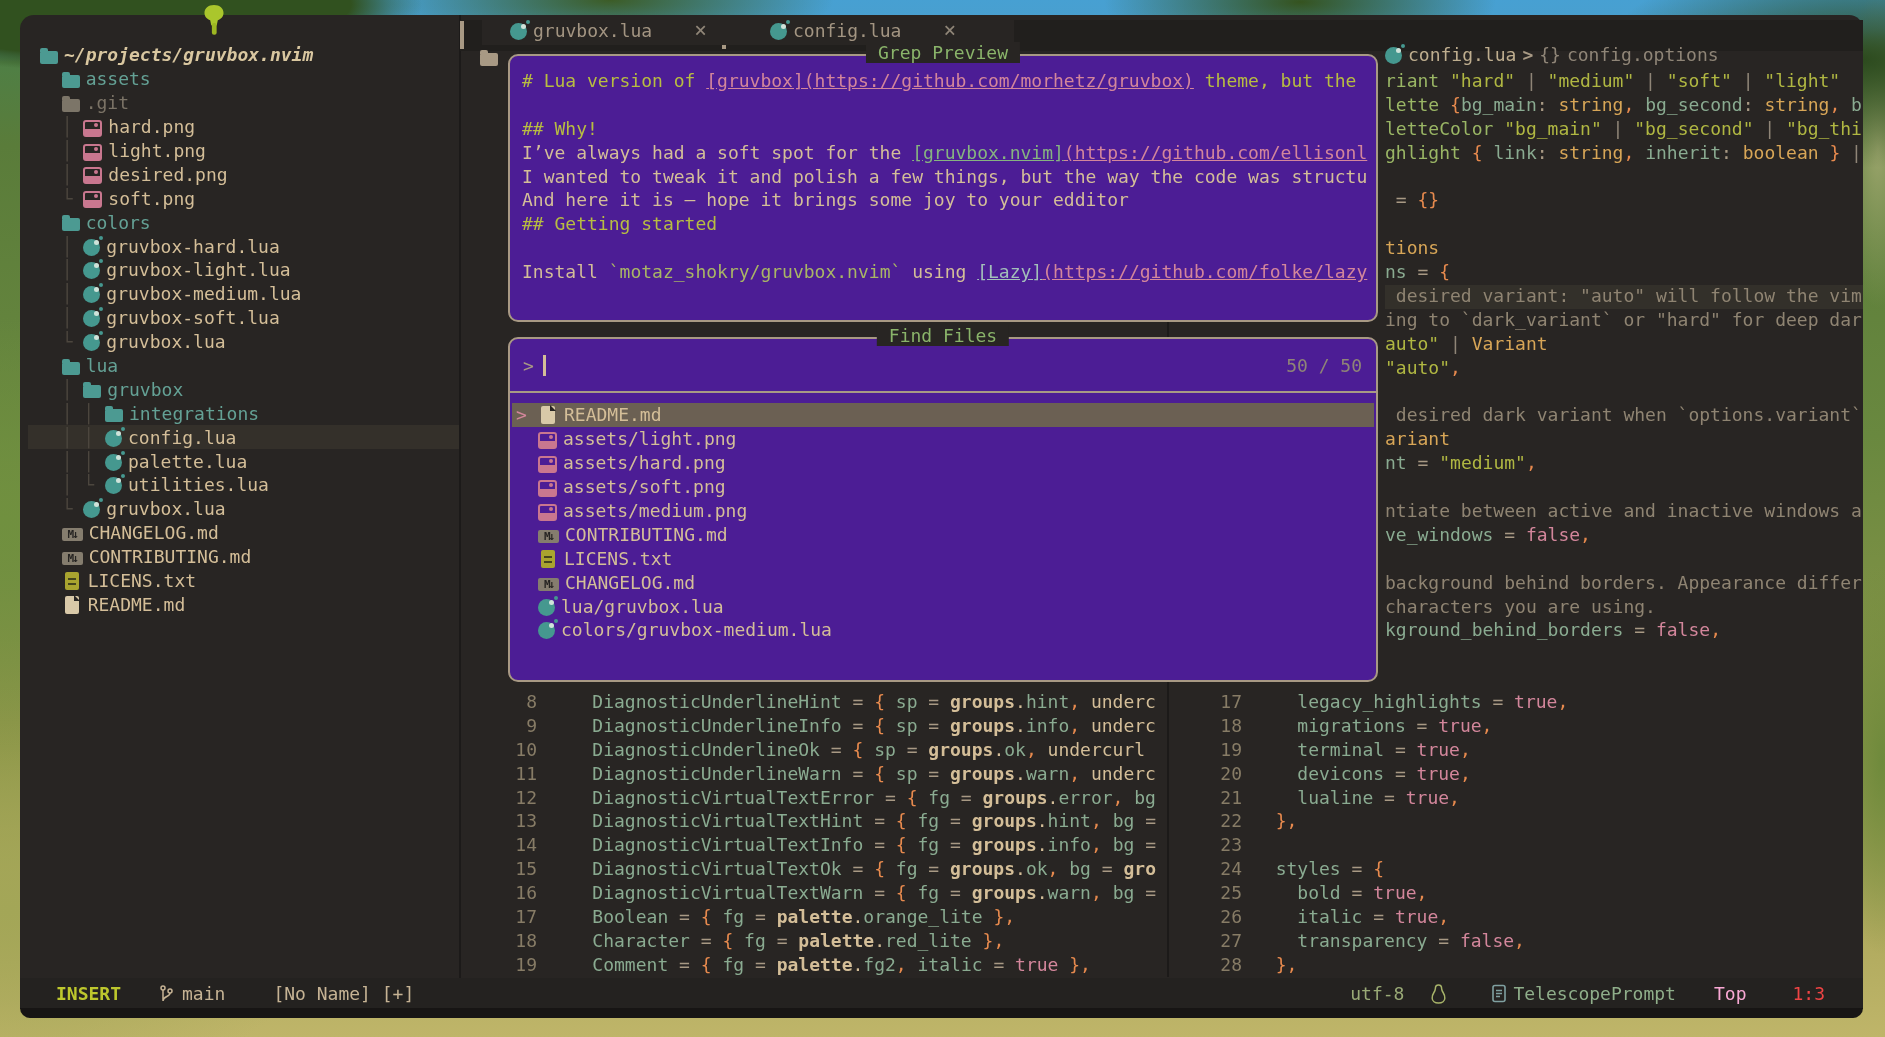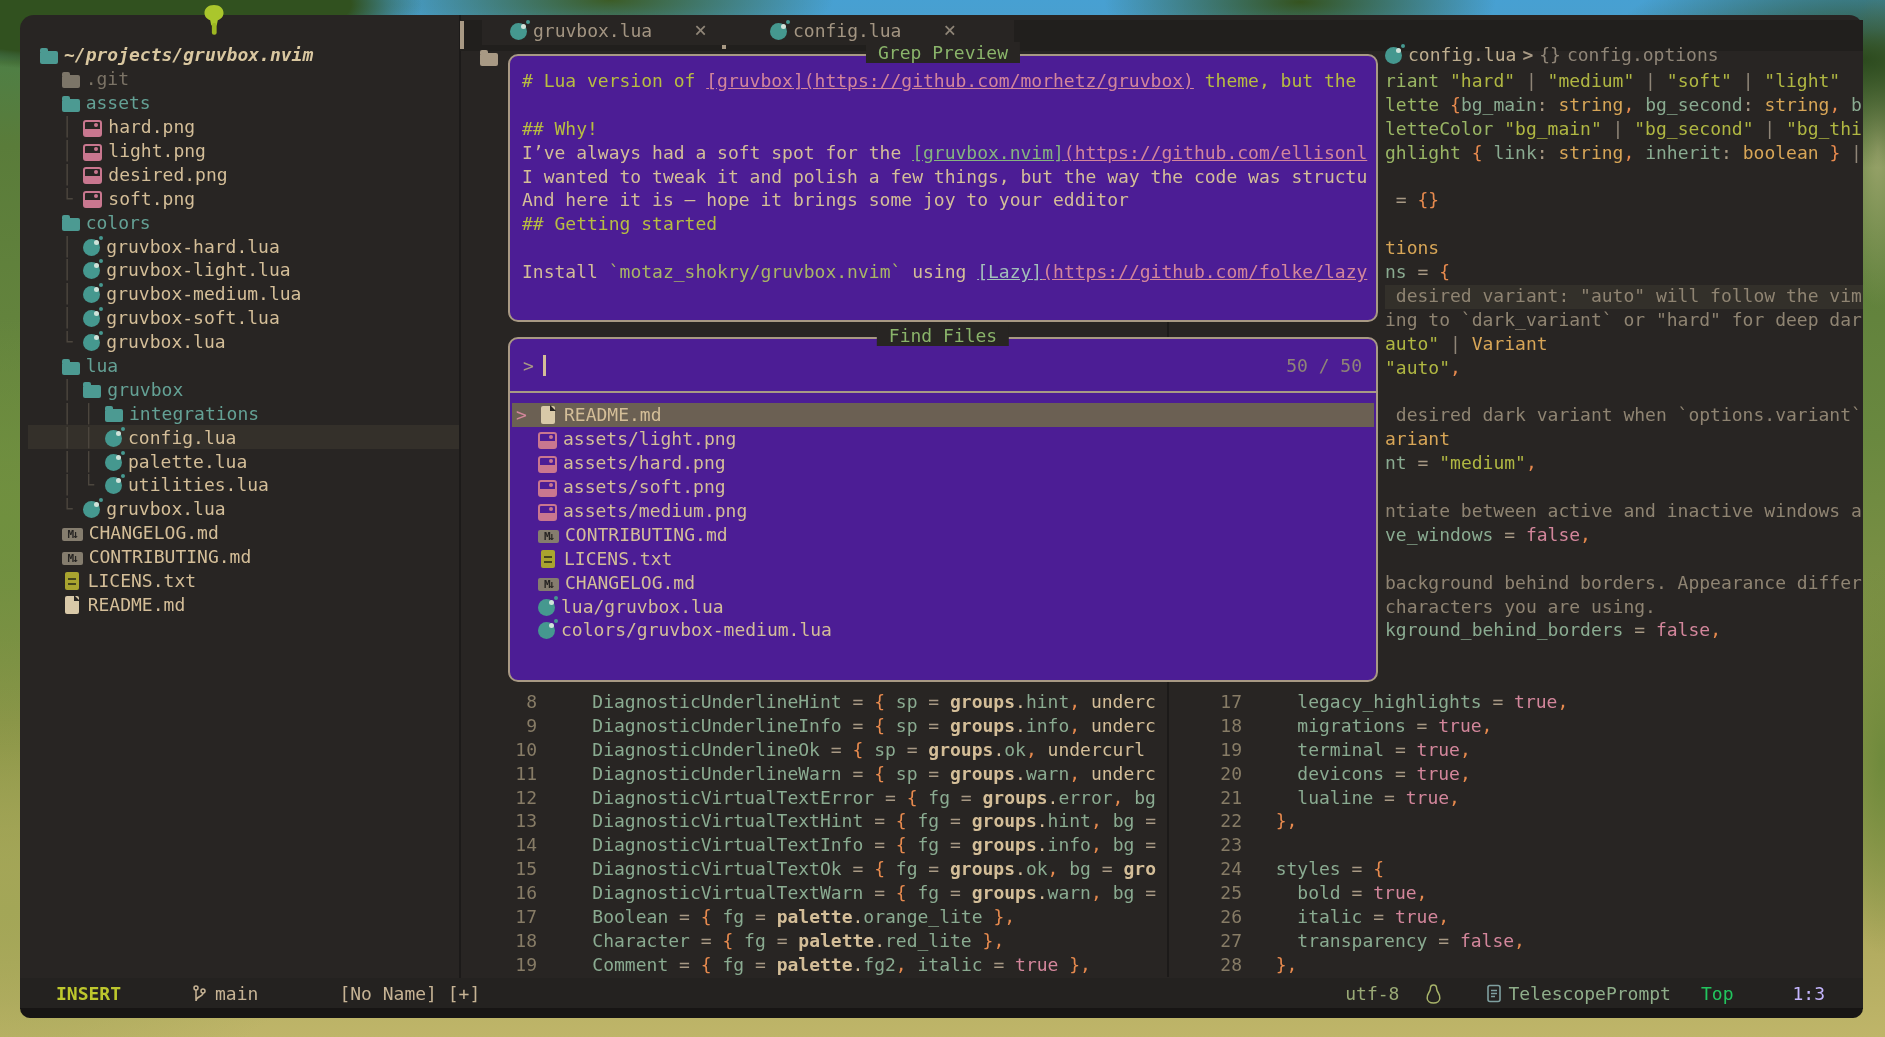--- a/index.html
+++ b/index.html
@@ -86,32 +86,32 @@
   .tk-lb{color:#a3bfba;text-decoration:underline;}
   .tk-c{color:#a9b665;} .tk-cm{color:#8f8472;}
   .tk-id{color:#8aab91;} .tk-b{color:#d4be98;font-weight:bold;}
   .tk-op{color:#a89984;} .tk-br{color:#e78a4e;}
   .tk-s{color:#b0b742;} .tk-bool{color:#d3869b;}
   .tk-ty{color:#d8a657;} .tk-pi{color:#8f8577;}
   .tk-cls{color:#9ab665;}
 
   
   .statusline{position:absolute;left:0;top:963px;width:100%;height:31px;background:#242220;
-    display:flex;align-items:center;font-size:18px;color:#c6b394;gap:33px;}
+    display:flex;align-items:center;font-size:18px;color:#c6b394;}
   .sl-mode{margin-left:36px;color:#bdc72d;font-weight:bold;}
   .sl-branch{margin-left:38px;display:flex;align-items:center;}
   .sl-branch svg{margin-right:8px;}
   .sl-buffer{margin-left:48px;}
   .sl-right{margin-left:auto;display:flex;align-items:center;margin-right:38px;}
   .sl-enc{color:#9aaa76;}
   .sl-penguin{margin-left:26px;display:flex;}
   .sl-ft{margin-left:30px;display:flex;align-items:center;color:#8fae8a;padding-left:15px;}
   .sl-ft svg{margin-right:7px;}
-  .sl-scroll{margin-left:30px;color:#22c55e;}
-  .sl-cur{margin-left:59px;color:#c4b5fd;}
+  .sl-scroll{margin-left:38px;color:#f9a8d4;}
+  .sl-cur{margin-left:46px;color:#ef4444;}
 
   
   .ic{display:inline-block;width:20px;height:20px;margin-right:6px;position:relative;flex:none;}
   .ic-lua{width:17px;height:17px;border-radius:50%;background:#45988f;margin-top:2px;}
   .ic-lua::before{content:'';position:absolute;top:1px;right:1px;width:5px;height:5px;border-radius:50%;background:#cfe3da;}
   .ic-lua::after{content:'';position:absolute;top:-3px;right:-3px;width:4px;height:4px;border-radius:50%;background:#45988f;}
   .ic-img{width:15px;height:13px;margin-top:3px;border:2px solid #c9778f;border-radius:3px;
     background:linear-gradient(transparent 55%, #c9778f 55%);}
   .ic-img::before{content:'';position:absolute;top:1px;right:2px;width:4px;height:4px;border-radius:50%;background:#c9778f;}
   .ic-md{width:21px;height:13px;margin-top:4px;background:#857d6e;border-radius:2px;color:#262422;
@@ -130,22 +130,22 @@
 </style>
 </head>
 <body>
 
 <div class="wallpaper"></div>
 
 <div class="terminal">
 
   <div class="tree">
       <div class="trow"><span class="tguide"></span><span class="ic ic-folder-open"></span><span class="tlabel root">~/projects/gruvbox.nvim</span></div>
+      <div class="trow"><span class="tguide">  </span><span class="ic ic-folder-open"></span><span class="tlabel folder">assets</span></div>
       <div class="trow"><span class="tguide">  </span><span class="ic ic-folder-git"></span><span class="tlabel dim">.git</span></div>
-      <div class="trow"><span class="tguide">  </span><span class="ic ic-folder-open"></span><span class="tlabel folder">assets</span></div>
       <div class="trow"><span class="tguide">  │ </span><span class="ic ic-img"></span><span class="tlabel file">hard.png</span></div>
       <div class="trow"><span class="tguide">  │ </span><span class="ic ic-img"></span><span class="tlabel file">light.png</span></div>
       <div class="trow"><span class="tguide">  │ </span><span class="ic ic-img"></span><span class="tlabel file">desired.png</span></div>
       <div class="trow"><span class="tguide">  └ </span><span class="ic ic-img"></span><span class="tlabel file">soft.png</span></div>
       <div class="trow"><span class="tguide">  </span><span class="ic ic-folder-open"></span><span class="tlabel folder">colors</span></div>
       <div class="trow"><span class="tguide">  │ </span><span class="ic ic-lua"></span><span class="tlabel file">gruvbox-hard.lua</span></div>
       <div class="trow"><span class="tguide">  │ </span><span class="ic ic-lua"></span><span class="tlabel file">gruvbox-light.lua</span></div>
       <div class="trow"><span class="tguide">  │ </span><span class="ic ic-lua"></span><span class="tlabel file">gruvbox-medium.lua</span></div>
       <div class="trow"><span class="tguide">  │ </span><span class="ic ic-lua"></span><span class="tlabel file">gruvbox-soft.lua</span></div>
       <div class="trow"><span class="tguide">  └ </span><span class="ic ic-lua"></span><span class="tlabel file">gruvbox.lua</span></div>

